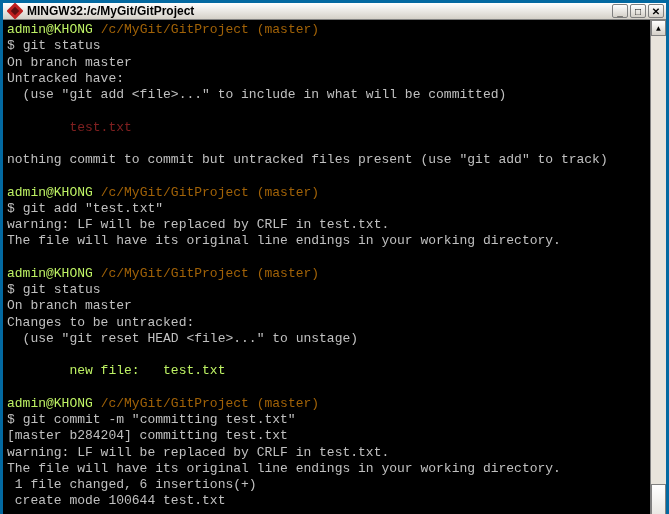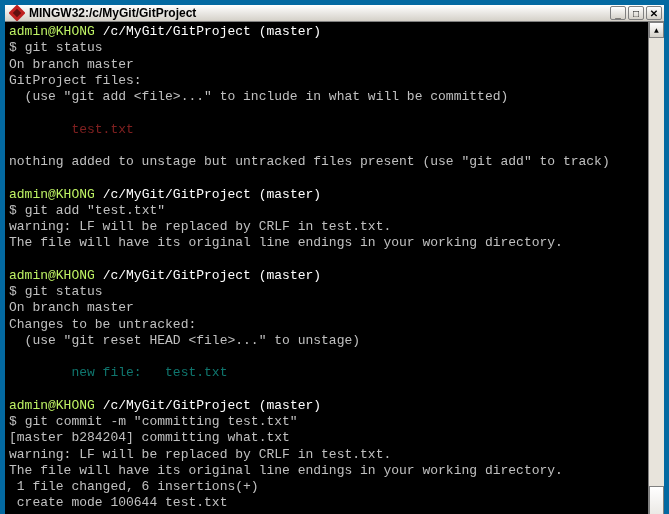--- a/index.html
+++ b/index.html
@@ -7,21 +7,21 @@
   font-family: "Consolas", "Courier New", monospace;
   font-size: 13px;
   background: #c0c0c0;
   width: 669px;
   height: 514px;
   overflow: hidden;
 }
 .window {
   width: 669px;
   height: 514px;
-  border: 5px solid #0369a1;
+  border: 3px solid #0369a1;
   display: flex;
   flex-direction: column;
 }
 .titlebar {
   background: linear-gradient(#fff, #d4d0c8);
   height: 22px;
   display: flex;
   align-items: center;
   padding: 0 2px 0 4px;
   border-bottom: 1px solid #808080;
@@ -98,24 +98,24 @@
 }
 .scroll-thumb {
   position: absolute;
   left: 0; right: 0;
   bottom: 0;
   height: 60px;
   background: linear-gradient(#fff, #d4d0c8);
   border: 1px solid #808080;
 }
 .g { color: #bef264; }
-.y { color: #ffffff; }
+.y { color: #a16207; }
 .w { color: #c0c0c0; }
 .dr { color: #802020; }
-.dg { color: #0f766e; }
+.dg { color: #bef264; }
 </style>
 </head>
 <body>
 
 <div class="window">
   <div class="titlebar">
     <span class="titlebar-icon">
       <svg viewBox="0 0 16 16">
           <rect x="2" y="2" width="12" height="12" fill="#c02020" transform="rotate(45 8 8)"></rect>
           <rect x="5" y="5" width="6" height="6" fill="#601010" transform="rotate(45 8 8)"></rect>
@@ -125,43 +125,43 @@
     <div class="titlebar-buttons">
       <div class="titlebar-btn">_</div>
       <div class="titlebar-btn">□</div>
       <div class="titlebar-btn">✕</div>
     </div>
   </div>
   <div class="terminal-wrap">
     <div class="terminal"><span class="g">admin@KHONG</span> <span class="y">/c/MyGit/GitProject</span> <span class="y">(master)</span>
 <span class="w">$</span> <span class="w">git status</span>
 <span class="w">On branch master</span>
-<span class="w">GitProject files:</span>
+<span class="w">Untracked have:</span>
 <span class="w">  (use "git add &lt;file&gt;..." to include in what will be committed)</span>
 
 <span class="dr">        test.txt</span>
 
-<span class="w">nothing added to unstage but untracked files present (use "git add" to track)</span>
+<span class="w">nothing commit to commit but untracked files present (use "git add" to track)</span>
 
 <span class="g">admin@KHONG</span> <span class="y">/c/MyGit/GitProject</span> <span class="y">(master)</span>
 <span class="w">$</span> <span class="w">git add "test.txt"</span>
 <span class="w">warning: LF will be replaced by CRLF in test.txt.</span>
 <span class="w">The file will have its original line endings in your working directory.</span>
 
 <span class="g">admin@KHONG</span> <span class="y">/c/MyGit/GitProject</span> <span class="y">(master)</span>
 <span class="w">$</span> <span class="w">git status</span>
 <span class="w">On branch master</span>
 <span class="w">Changes to be untracked:</span>
 <span class="w">  (use "git reset HEAD &lt;file&gt;..." to unstage)</span>
 
 <span class="dg">        new file:   test.txt</span>
 
 <span class="g">admin@KHONG</span> <span class="y">/c/MyGit/GitProject</span> <span class="y">(master)</span>
 <span class="w">$</span> <span class="w">git commit -m "committing test.txt"</span>
-<span class="w">[master b284204] committing what.txt</span>
+<span class="w">[master b284204] committing test.txt</span>
 <span class="w">warning: LF will be replaced by CRLF in test.txt.</span>
 <span class="w">The file will have its original line endings in your working directory.</span>
 <span class="w"> 1 file changed, 6 insertions(+)</span>
 <span class="w"> create mode 100644 test.txt</span>
 
   
 </div>
     <div class="scrollbar">
       <div class="scroll-btn">▲</div>
       <div class="scroll-track">

